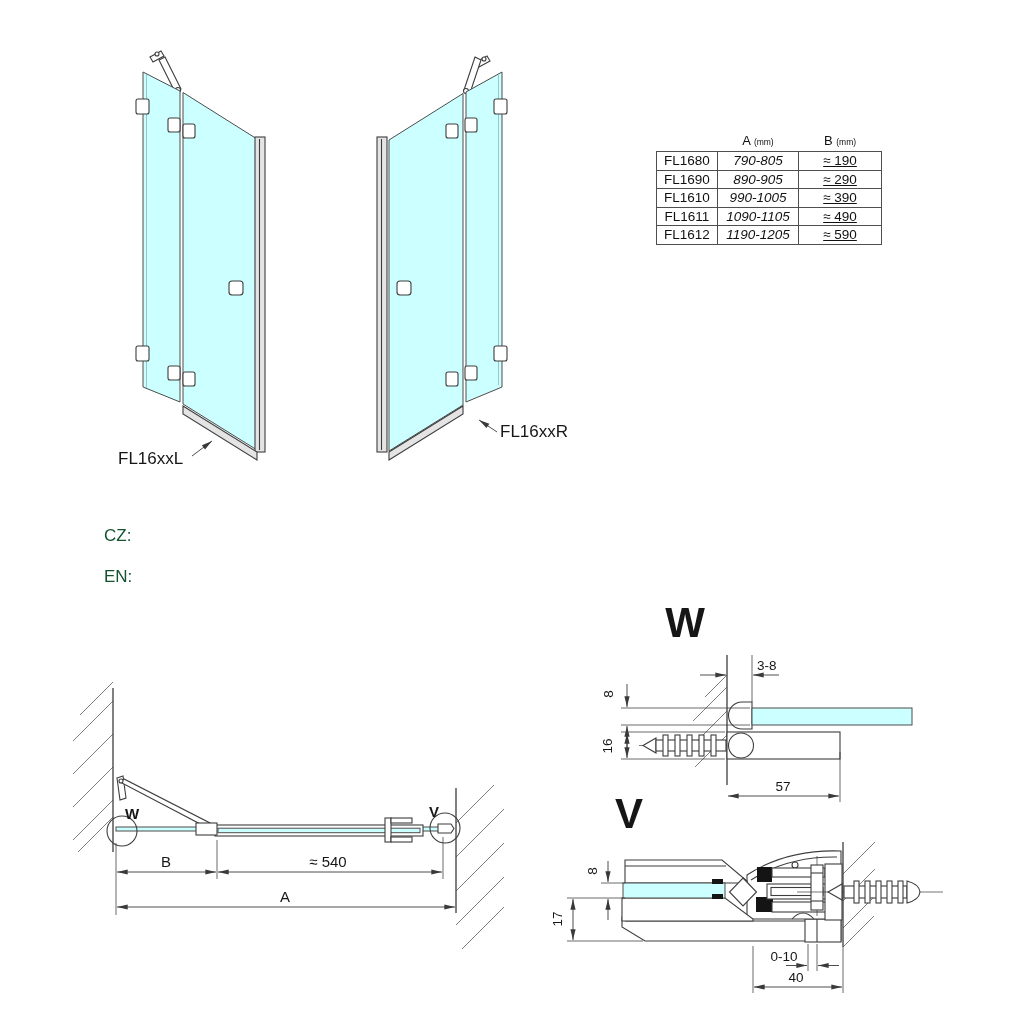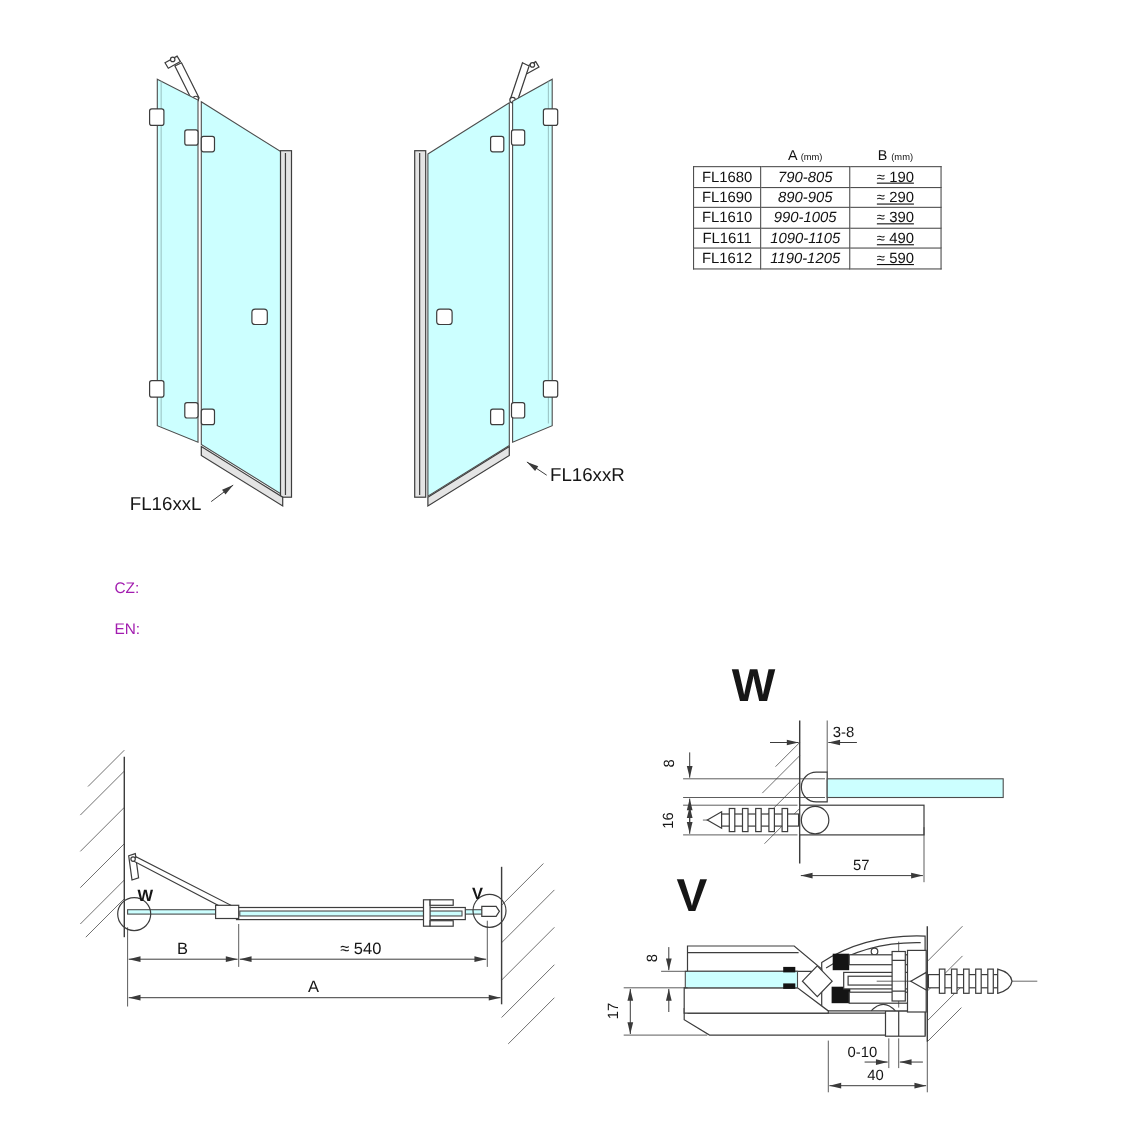--- a/index.html
+++ b/index.html
@@ -23,30 +23,30 @@
   .ext  { stroke:#3a3a3a; stroke-width:0.75; fill:none; }
   .cl   { stroke:#3a3a3a; stroke-width:0.7; fill:none; }
   .blk  { fill:#141414; stroke:none; }
   .dimt { font-size:13.5px; }
   .dimt-b { font-size:15px; }
   .big  { font-size:42px; font-weight:600; }
   .reft { font-size:15px; font-weight:600; }
   .fl-label { font-size:17px; }
 
   
-  table.size { border-collapse:collapse; font-size:13.5px; }
+  table.size { border-collapse:collapse; font-size:13.5px;margin-left:26px; }
   table.size thead td { border:none; text-align:center; font-size:13px; padding:0 0 3px 0; }
   table.size thead .unit { font-size:8.5px; }
   table.size tbody td { border:1.4px solid #4f4f4f; height:17.5px; }
   td.model { text-align:center; padding:0 4px; width:52px; }
   td.va { text-align:center; width:72px; padding:0 4px;font-style:italic; }
   td.vb { text-align:center; width:74px; padding:0 4px;text-decoration:underline; }
 
   
-  .note-row { display:flex; font-size:14px; color:#a21caf; }
+  .note-row { display:flex; font-size:17px; color:#14532d; }
   .note-row + .note-row { margin-top:21px;gap:18px; }
   .note-lang { width:28px; flex:0 0 28px; }
 </style>
 </head>
 <body>
 
 <svg width="0" height="0" style="position:absolute" aria-hidden="true">
   <defs>
     <marker id="ar" viewBox="0 0 12 8" refX="11.5" refY="4" markerWidth="12" markerHeight="8" markerUnits="userSpaceOnUse" orient="auto-start-reverse">
       <path d="M11.5,4 L0.8,1.4 L0.8,6.6 Z" fill="#3a3a3a"></path>

